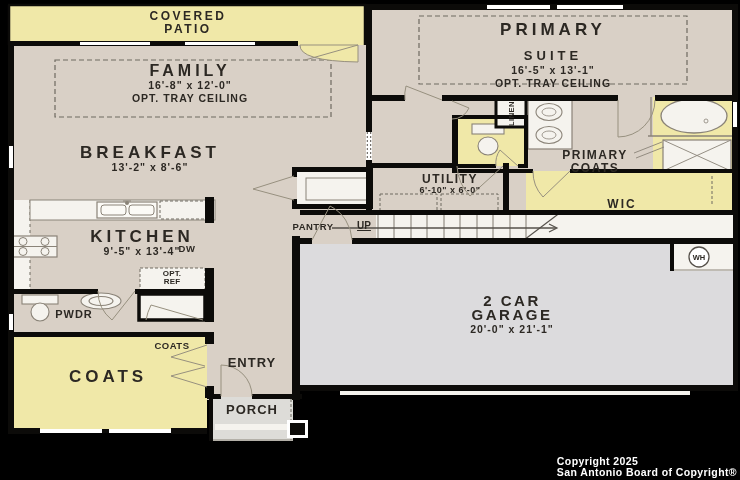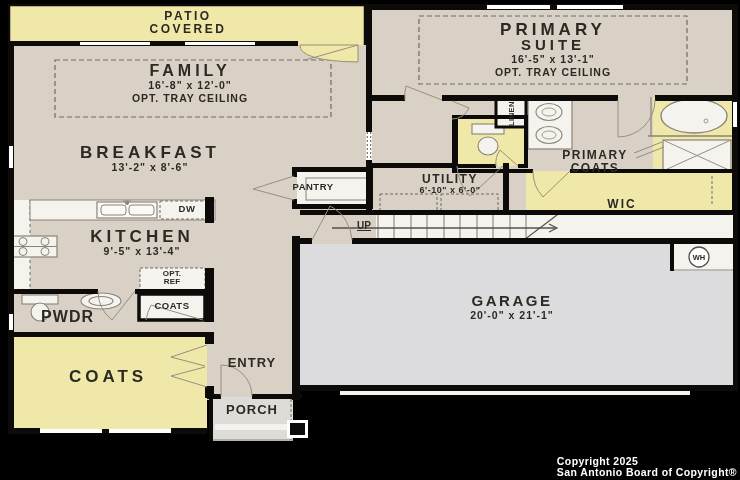--- a/index.html
+++ b/index.html
@@ -5,21 +5,21 @@
   html,body{margin:0;padding:0;background:#000;}
   #canvas{position:relative;width:740px;height:480px;background:#000;overflow:hidden;
           font-family:"Liberation Sans",sans-serif;}
   #plan-svg{position:absolute;left:0;top:0;}
   .lbl{position:absolute;color:#2c2823;font-weight:bold;text-align:center;
        white-space:nowrap;line-height:1.0;}
   .lbl div{white-space:nowrap;}
   .big{font-size:16px;letter-spacing:4px;line-height:15px;}
   .dims{font-size:10.5px;letter-spacing:1px;line-height:10.5px;margin-top:2px;}
   .small{font-size:12px;letter-spacing:1.5px;}
-  .tiny{font-size:9.5px;letter-spacing:0.5px;}
+  .tiny{font-size:9.5px;letter-spacing:0.5px;margin-top:40px;}
   .micro{font-size:8px;letter-spacing:0.2px;line-height:8px;}
   #linen-label{display:flex;align-items:center;justify-content:center;}
   #linen-label span{transform:rotate(-90deg);font-size:7.5px;font-weight:bold;color:#2c2823;letter-spacing:0.5px;}
   #copyright{position:absolute;right:3px;bottom:2px;text-align:left;color:#ffffff;
              font-weight:bold;font-size:10.5px;line-height:11px;letter-spacing:0.4px;}
 </style>
 </head>
 <body>
 
 <div id="canvas">
@@ -256,67 +256,68 @@
     <g>
       <line x1="294" y1="176" x2="253" y2="189"></line>
           <line x1="294" y1="200" x2="253" y2="189"></line>
     </g>
   </g>
 
   <circle cx="699" cy="257" r="10" fill="#ffffff" stroke="#55504a" stroke-width="1.3"></circle>
 </svg>
 
 <div class="lbl" style="left:88px;top:10px;width:200px;font-size:12px;letter-spacing:2.5px;line-height:13px;">
+  <div>COVERED</div>
   <div>PATIO</div>
-  <div>COVERED</div>
 </div>
 
 <div class="lbl" style="left:60px;top:63px;width:260px;">
   <div class="big">FAMILY</div>
   <div class="dims">16'-8" x 12'-0"</div>
   <div class="dims">OPT. TRAY CEILING</div>
 </div>
 
 <div class="lbl" style="left:40px;top:145px;width:220px;">
   <div class="big" style="font-size:17px;">BREAKFAST</div>
   <div class="dims">13'-2" x 8'-6"</div>
 </div>
 
 <div class="lbl" style="left:42px;top:229px;width:200px;">
   <div class="big" style="font-size:17px;">KITCHEN</div>
   <div class="dims">9'-5" x 13'-4"</div>
 </div>
 
 <div class="lbl" style="left:433px;top:22px;width:240px;">
   <div class="big" style="font-size:17px;">PRIMARY</div>
-  <div class="big" style="font-size:15px;">SUITE</div>
+  <div class="big" style="font-size:13px;margin-top:11px;">SUITE</div>
   <div class="dims">16'-5" x 13'-1"</div>
   <div class="dims">OPT. TRAY CEILING</div>
 </div>
 
 <div class="lbl small" style="left:535px;top:149px;width:120px;line-height:12.5px;">
   <div>PRIMARY</div>
   <div>COATS</div>
 </div>
 
 <div class="lbl small" style="left:582px;top:181px;width:80px;letter-spacing:2px;margin-top:17px;">WIC</div>
 
 <div class="lbl" style="left:390px;top:173px;width:120px;">
   <div class="small" style="line-height:12px;">UTILITY</div>
   <div style="font-size:9px;line-height:9px;margin-top:1px;letter-spacing:0.5px;">6'-10" x 6'-0"</div>
 </div>
 
 <div class="lbl" style="left:432px;top:294px;width:160px;">
+  <div class="big" style="font-size:15px;letter-spacing:2.5px;line-height:14px;">2 CAR</div>
   <div class="big" style="font-size:15px;letter-spacing:2.5px;line-height:14px;">GARAGE</div>
   <div class="dims">20'-0" x 21'-1"</div>
 </div>
 
 <div class="lbl tiny" style="left:277px;top:182px;width:72px;">PANTRY</div>
 
-<div class="lbl" style="left:22px;top:309px;width:72px;font-size:16px;letter-spacing:1px;text-align:right;">PWDR</div>
+<div class="lbl" style="left:38px;top:309px;width:72px;font-size:11px;letter-spacing:1px;">PWDR</div>
 
 <div class="lbl tiny" style="left:141px;top:301px;width:62px;">COATS</div>
 
 <div class="lbl micro" style="left:142px;top:270px;width:60px;">
   <div>OPT.</div>
   <div>REF</div>
 </div>
 
 <div class="lbl" style="left:48px;top:368px;width:120px;font-size:17px;letter-spacing:4px;">COATS</div>
 

